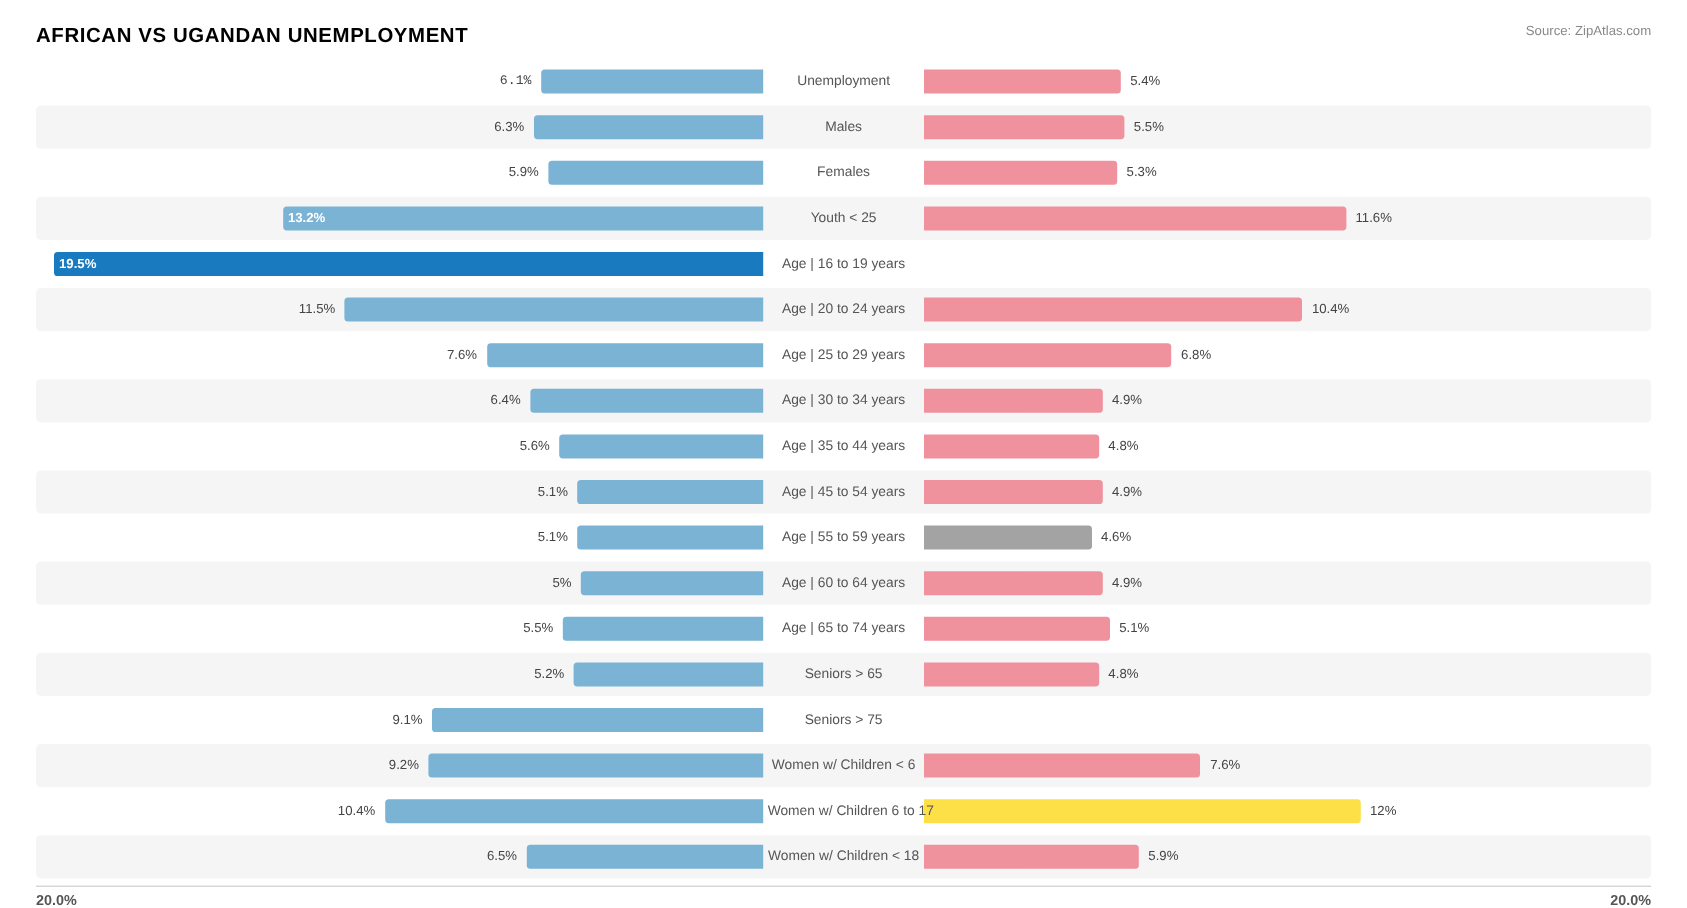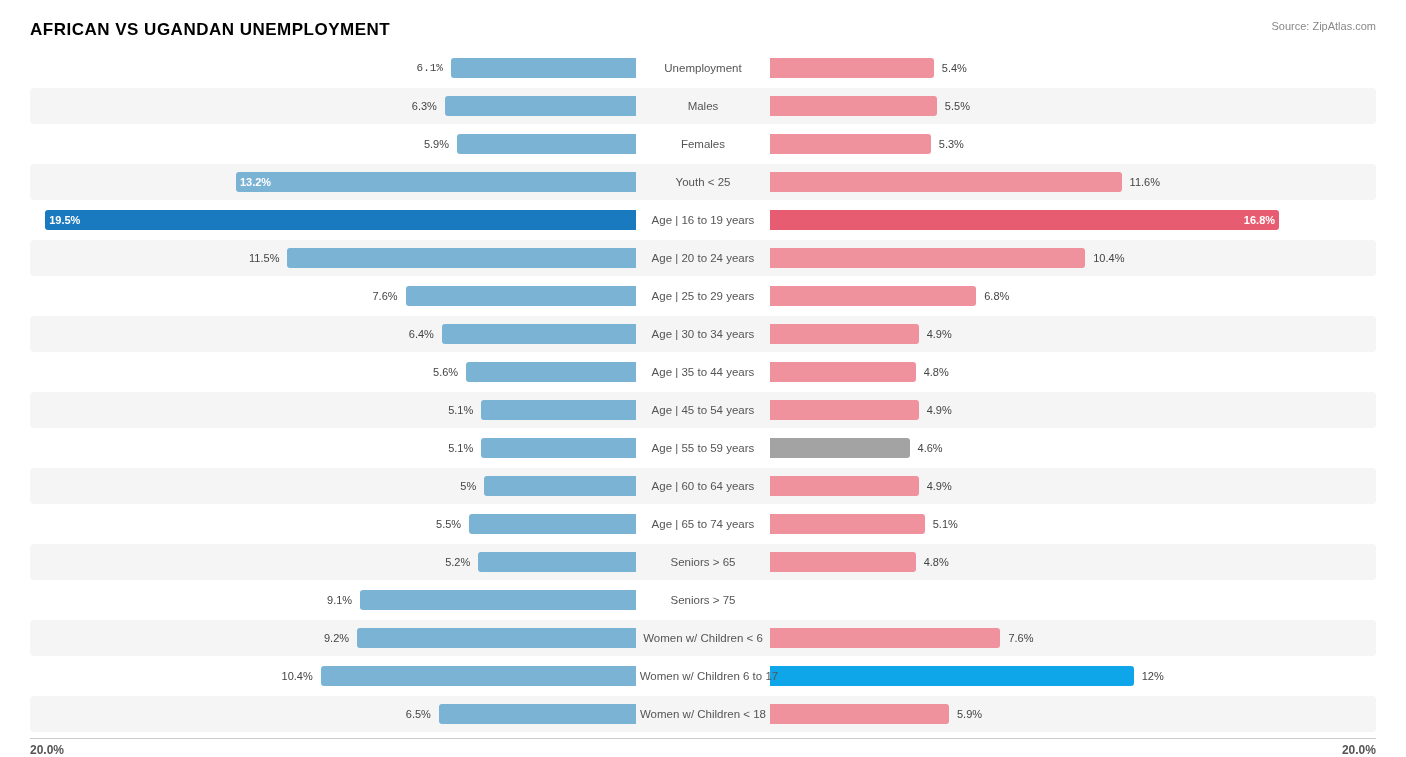--- a/index.html
+++ b/index.html
@@ -203,25 +203,20 @@
       </div>
     </div>
   </div>
       <div class="row">
     <div class="bar-left-container">
       <div class="bar-left" style="width:97.5%; background:#1a7abf; border-radius: 3px 0 0 3px;">
         <span class="val-left inside">19.5%</span>
       </div>
     </div>
     <div class="label-center">Age | 16 to 19 years</div>
-    <div class="bar-right-container">
-      <div class="bar-right" style="width:84.00000000000001%; background:#e85c72; border-radius: 0 3px 3px 0;">
-        <span class="val-right inside">16.8%</span>
-      </div>
-    </div>
   </div>
       <div class="row shaded">
     <div class="bar-left-container">
       <div class="bar-left" style="width:57.49999999999999%; background:#7ab3d4; border-radius: 3px 0 0 3px;">
         <span class="val-left">11.5%</span>
       </div>
     </div>
     <div class="label-center">Age | 20 to 24 years</div>
     <div class="bar-right-container">
       <div class="bar-right" style="width:52%; background:#f0919e; border-radius: 0 3px 3px 0;">
@@ -355,21 +350,21 @@
     </div>
   </div>
       <div class="row">
     <div class="bar-left-container">
       <div class="bar-left" style="width:52%; background:#7ab3d4; border-radius: 3px 0 0 3px;">
         <span class="val-left">10.4%</span>
       </div>
     </div>
     <div class="label-center">Women w/ Children 6 to 17</div>
     <div class="bar-right-container">
-      <div class="bar-right" style="width:60%; background:#0ea5e9; border-radius: 0 3px 3px 0;">
+      <div class="bar-right" style="width:60%; background:#fde047; border-radius: 0 3px 3px 0;">
         <span class="val-right">12%</span>
       </div>
     </div>
   </div>
       <div class="row shaded">
     <div class="bar-left-container">
       <div class="bar-left" style="width:32.5%; background:#7ab3d4; border-radius: 3px 0 0 3px;">
         <span class="val-left">6.5%</span>
       </div>
     </div>

